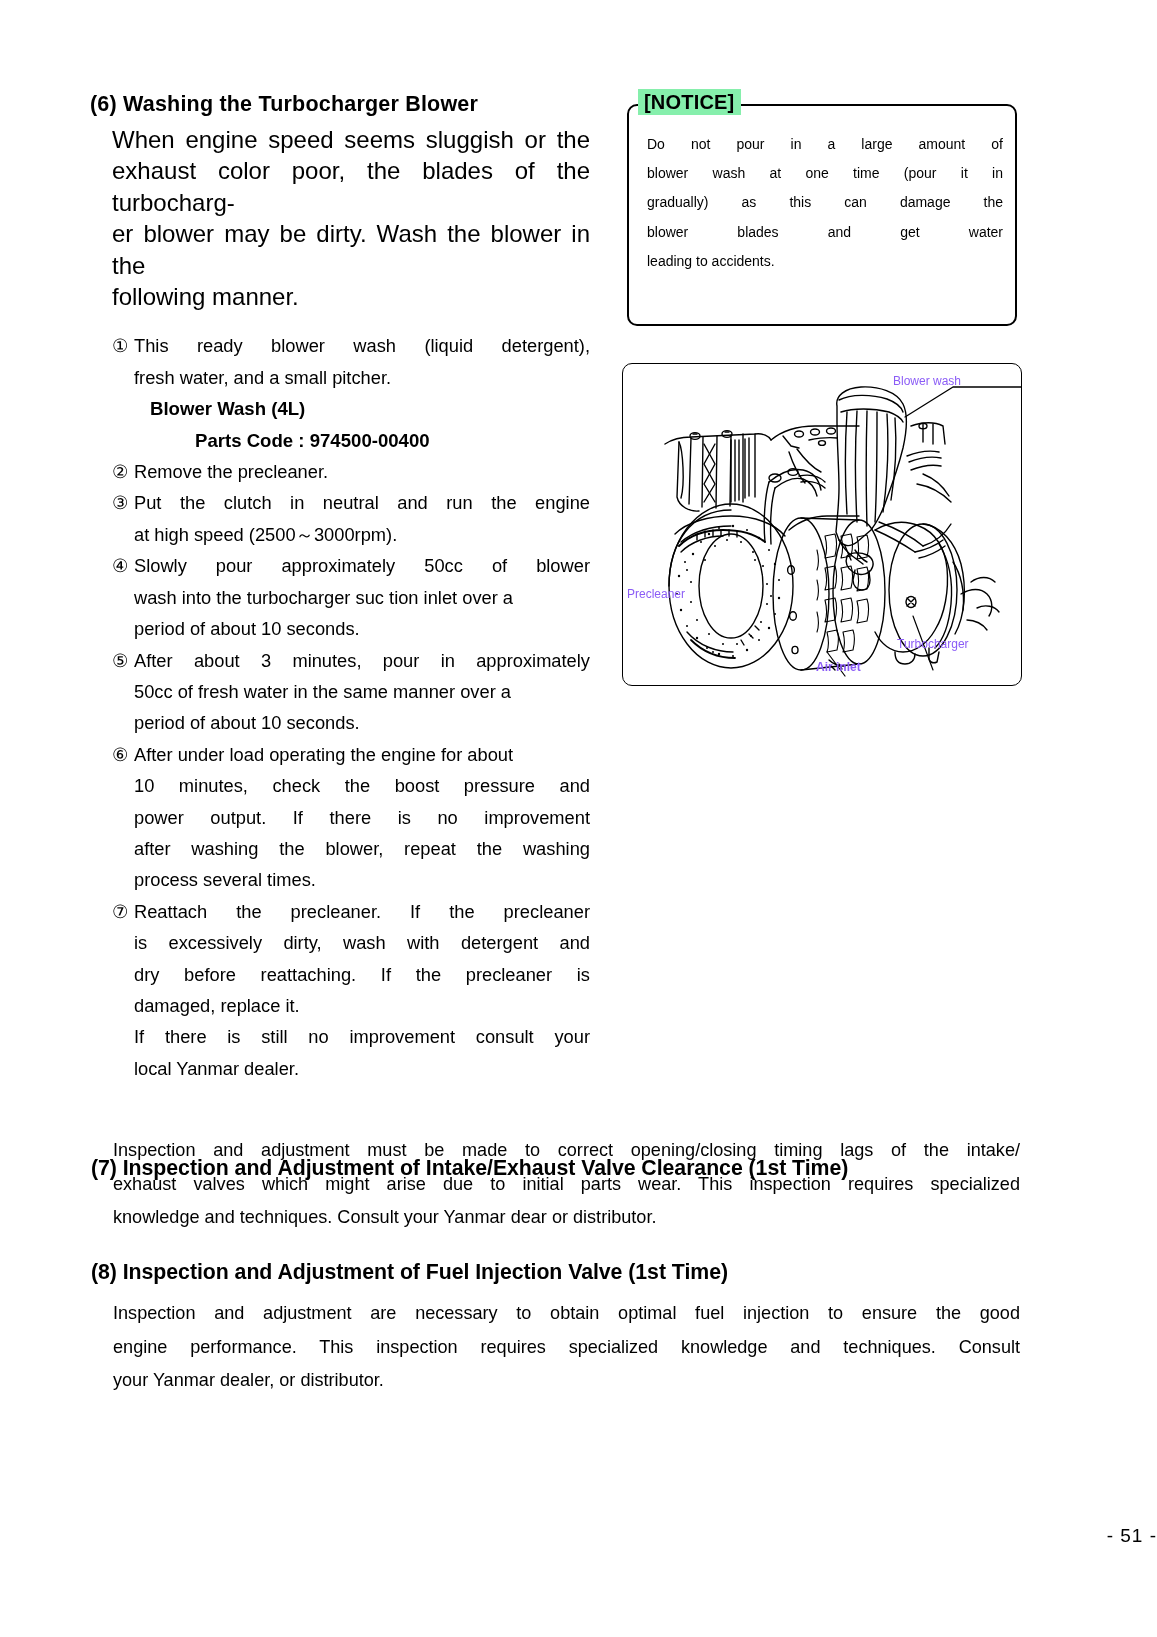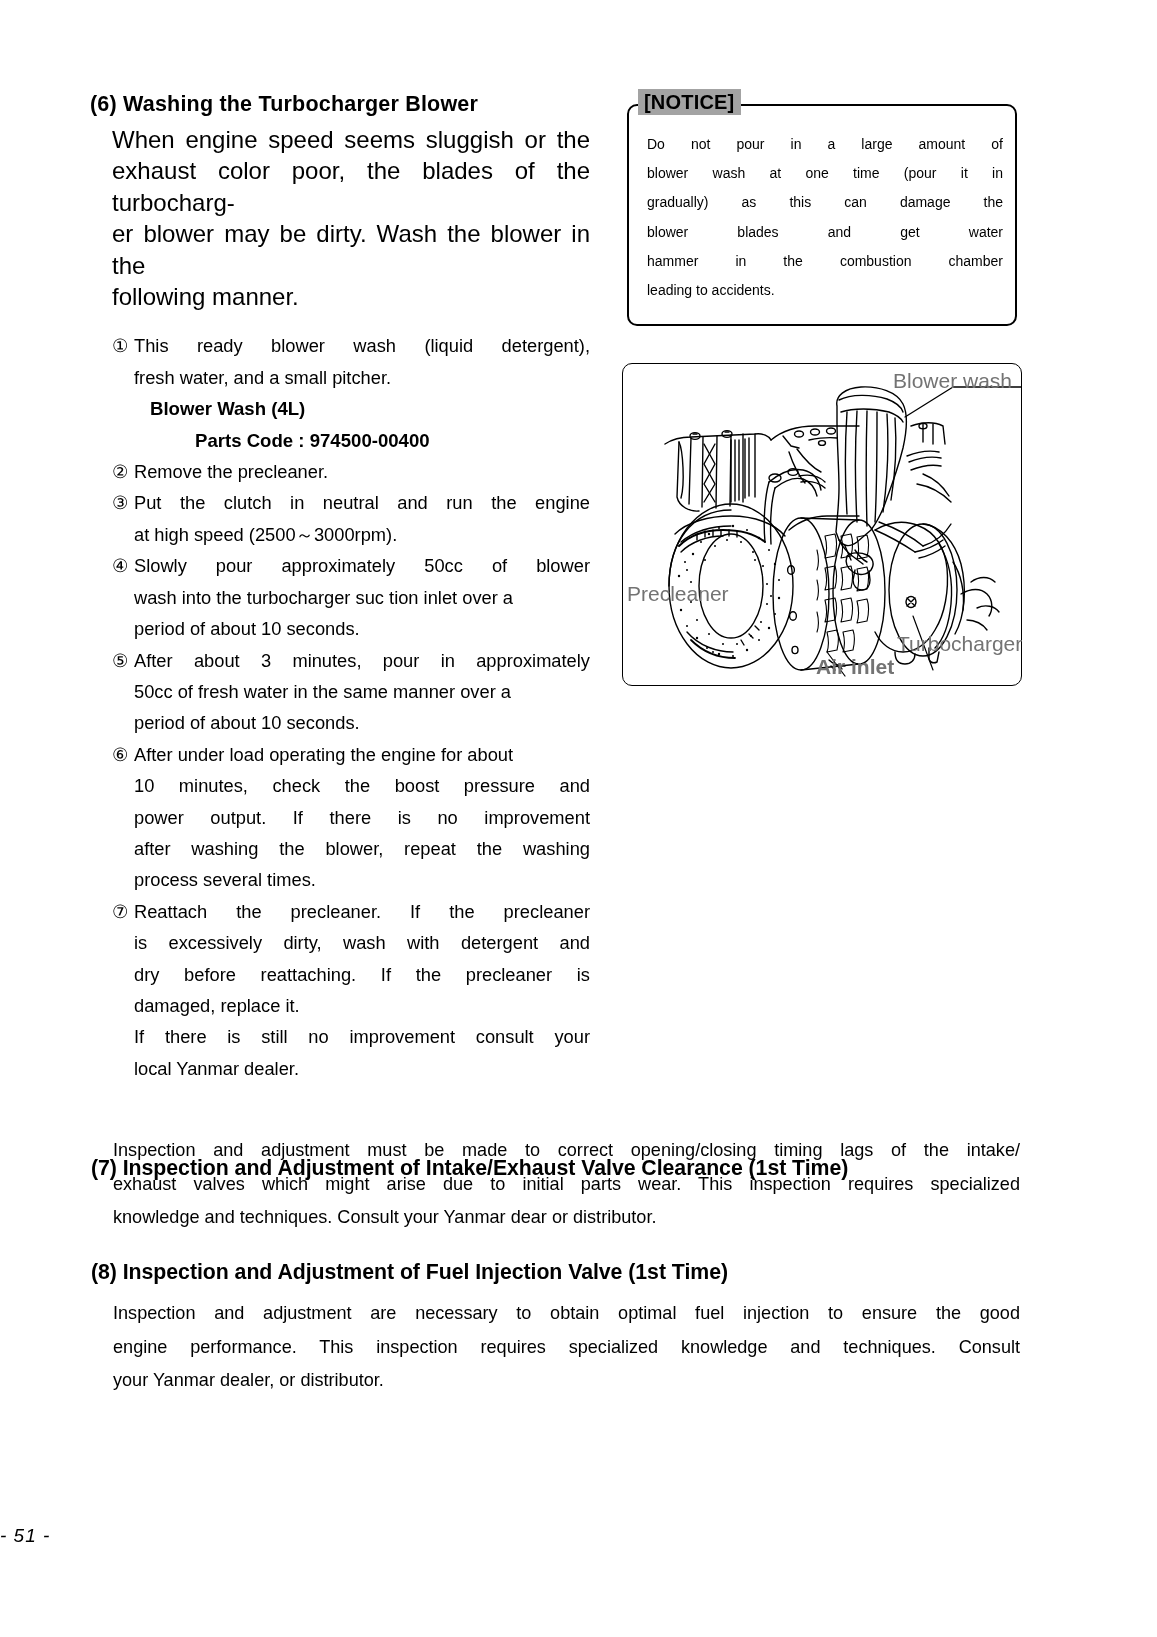--- a/index.html
+++ b/index.html
@@ -105,21 +105,21 @@
     width: 390px;
     height: 222px;
     border: 2.2px solid #000;
     border-radius: 10px;
     box-sizing: border-box;
   }
   .notice-label {
     position: absolute;
     left: 638px;
     top: 89px;
-    background: #a3a3a3;
+    background: #86efac;
     padding: 0 7px 0 6px;
     font-size: 20px;
     font-weight: bold;
     line-height: 26px;
     letter-spacing: 0.2px;
   }
   .notice-body {
     position: absolute;
     left: 647px;
     top: 130px;
@@ -150,24 +150,24 @@
     overflow: hidden;
     background: #fff;
   }
   .figure-box svg {
     position: absolute;
     left: 0;
     top: 0;
   }
   .fig-label {
     position: absolute;
-    font-size: 21px;
+    font-size: 12px;
     line-height: 18px;
     white-space: nowrap;
-    color: #737373;
+    color: #8b5cf6;
   }
   .lbl-blower { left: 893px; top: 372px; }
   .lbl-precleaner { left: 627px; top: 585px; }
   .lbl-turbo { left: 897px; top: 635px; }
   .lbl-airinlet { left: 816px; top: 658px; font-weight: bold; }
 
   
   .sec-heading {
     position: absolute;
     left: 91px;
@@ -197,24 +197,23 @@
     text-align: justify;
     text-align-last: justify;
   }
 
   
   .page-number {
     position: absolute;
     left: 0;
     right: 0;
     top: 1525px;
-    text-align: left;
+    text-align: right;
     font-size: 19px;
     letter-spacing: 1px;
-    font-style: italic;
   }
 </style>
 </head>
 <body>
 
 <div class="page">
 
   <div class="sec6-heading">(6) Washing the Turbocharger Blower</div>
 
   <div class="left-col">
@@ -283,21 +282,20 @@
 
   </div>
 
   <div class="notice-box"></div>
   <div class="notice-label">[NOTICE]</div>
   <div class="notice-body">
     <span class="nl just">Do not pour in a large amount of</span>
     <span class="nl just">blower wash at one time (pour it in</span>
     <span class="nl just">gradually) as this can damage the</span>
     <span class="nl just">blower  blades  and  get  water</span>
-    <span class="nl just">hammer in the combustion chamber</span>
     <span class="nl">leading to  accidents.</span>
   </div>
 
   <div class="figure-box">
     <svg width="400" height="323" viewBox="0 0 400 323">
       <g fill="none" stroke="#000" stroke-width="1.4" stroke-linejoin="round" stroke-linecap="round">
 
         <path d="M282,53 L330,23 L400,23" stroke-width="1.3"></path>
 
         <path d="M42,80 C48,76 58,73 68,73 L132,70 C140,69 146,72 148,76"></path>

